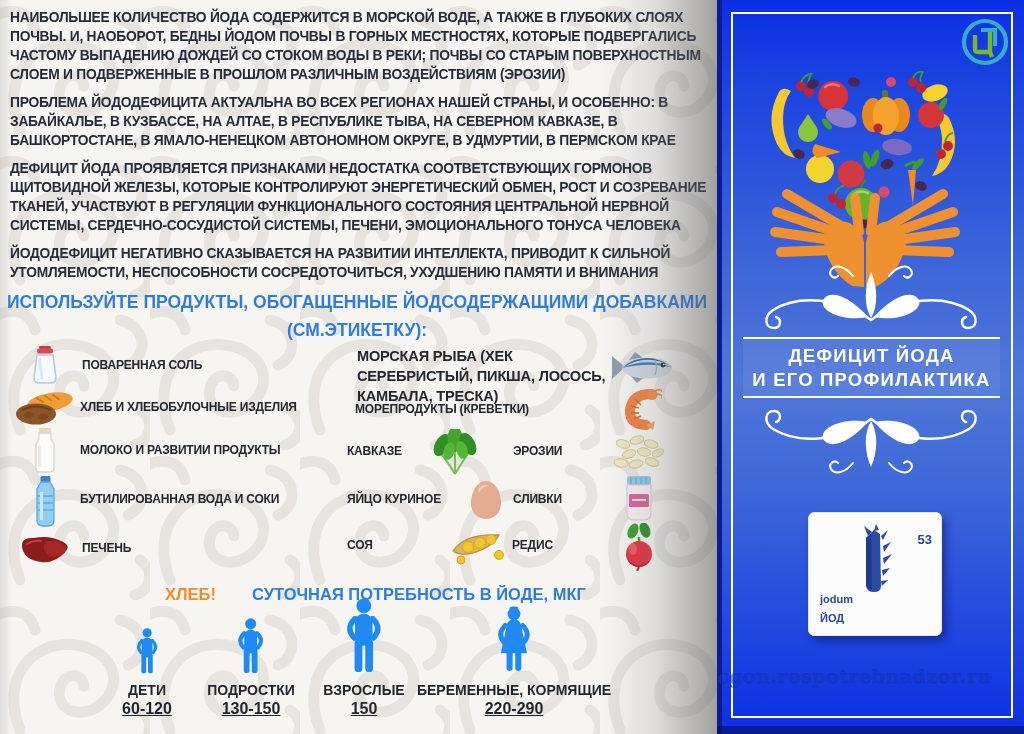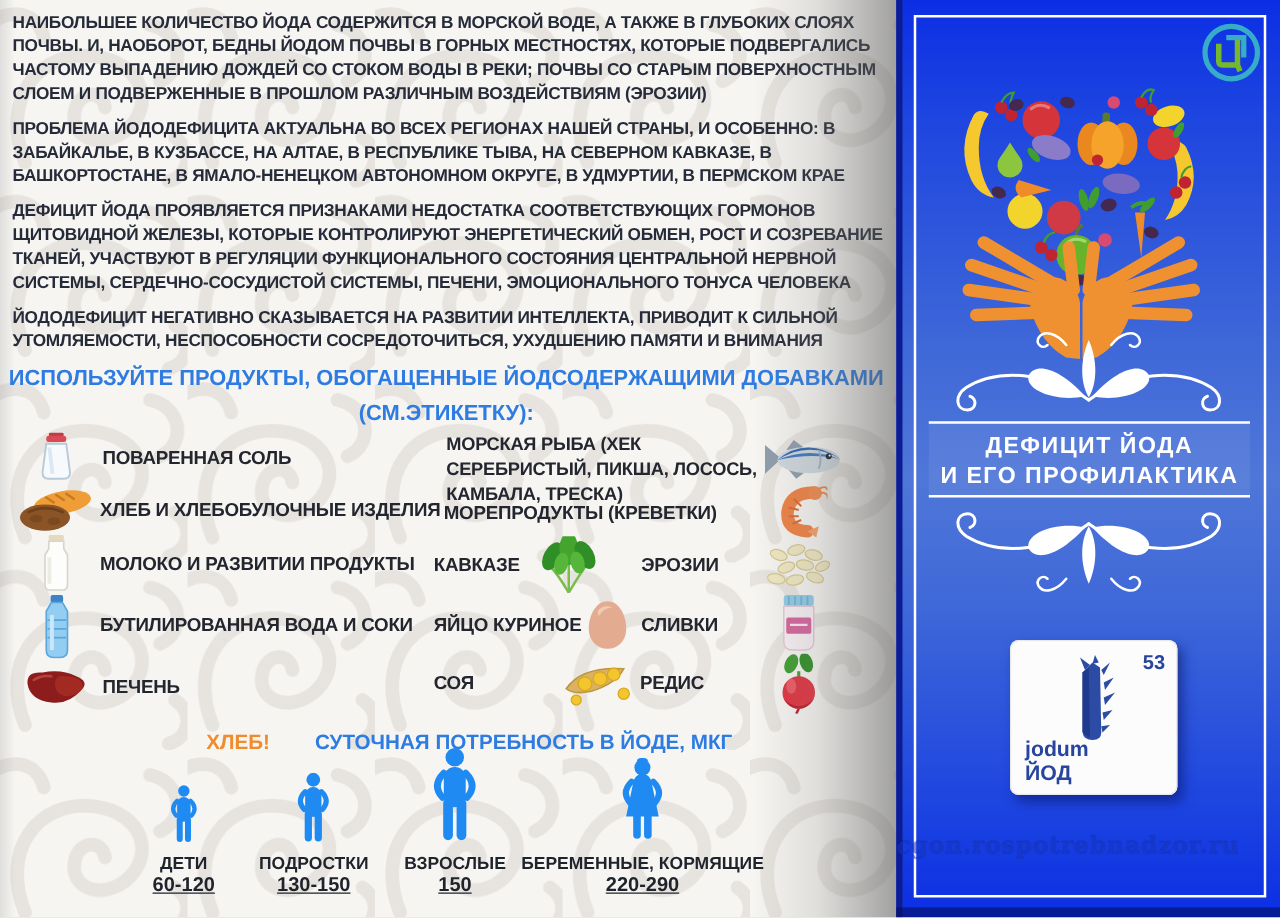--- a/index.html
+++ b/index.html
@@ -13,21 +13,21 @@
     background:linear-gradient(90deg,rgba(120,120,120,0) 0%,rgba(120,120,120,0.18) 45%,rgba(92,92,92,0.55) 100%);}
   .edge-shade-left{position:absolute;left:0;top:0;width:12px;height:100%;
     background:linear-gradient(90deg,rgba(130,130,130,0.20),rgba(130,130,130,0));}
 
   .textcol{position:absolute;left:10px;top:8px;width:700px;}
   .para{margin:0 0 9px;font-weight:700;font-size:13.8px;line-height:19px;
         letter-spacing:-0.25px;color:#262b39;}
   .bigheading{position:absolute;left:0;top:288px;width:714px;text-align:center;
         font-weight:700;font-size:17.5px;line-height:28px;color:#2e7ce2;}
 
-  .lbl{position:absolute;font-weight:700;font-size:15px;letter-spacing:-0.2px;
+  .lbl{position:absolute;font-weight:700;font-size:12px;letter-spacing:-0.2px;
        color:#23262e;white-space:nowrap;}
   #lbl-salt{left:82px;top:358px}
   #lbl-bread{left:80px;top:400px}
   #lbl-milk{left:80px;top:443px}
   #lbl-water{left:80px;top:492px}
   #lbl-liver{left:82px;top:541px}
   #lbl-fish{left:357px;top:346px;width:264px;white-space:normal;line-height:20px;font-size:14.6px;}
   #lbl-seafood{left:355px;top:402px}
   #lbl-spinach{left:347px;top:444px}
   #lbl-beans{left:513px;top:444px}
@@ -73,22 +73,22 @@
   .hearthands{position:absolute;left:18px;top:66px;}
   .fl{position:absolute;left:24px;width:260px;height:80px;}
   #fl-top{top:260px}
   #fl-bottom{top:399px;transform:scaleY(-1);}
   .title-band{position:absolute;left:26px;right:24px;top:337px;height:57px;
     border-top:2px solid #fff;border-bottom:2px solid #fff;background:rgba(255,255,255,0.07);
     display:flex;flex-direction:column;justify-content:center;text-align:center;
     color:#fff;font-weight:700;font-size:18.5px;line-height:24px;letter-spacing:1.2px;}
   .card{position:absolute;left:91px;top:512px;width:134px;height:124px;background:#fcfcfc;
     border-radius:7px;box-shadow:4px 5px 9px rgba(8,16,90,0.5), inset 0 0 0 1px #e9e9e9;}
-  .card-num{position:absolute;top:10px;right:10px;font-weight:700;font-size:16px;color:#27459e;}
-  .card-names{position:absolute;left:12px;bottom:8px;font-weight:700;font-size:17px;line-height:19px;color:#27459e;}
+  .card-num{position:absolute;top:20px;right:10px;font-weight:700;font-size:13px;color:#27459e;}
+  .card-names{position:absolute;left:12px;bottom:8px;font-weight:700;font-size:11px;line-height:19px;color:#27459e;}
   .crystal{position:absolute;left:42px;top:12px;}
   .watermark{position:absolute;left:0;top:666px;width:100%;text-align:left;
     font-family:"DejaVu Serif",serif;font-weight:700;font-size:19px;letter-spacing:.5px;
     color:#1634b8;opacity:.55;text-shadow:0 -1px 1px rgba(0,0,30,.35);}
 </style>
 </head>
 <body>
 
 <div class="stage">
 

